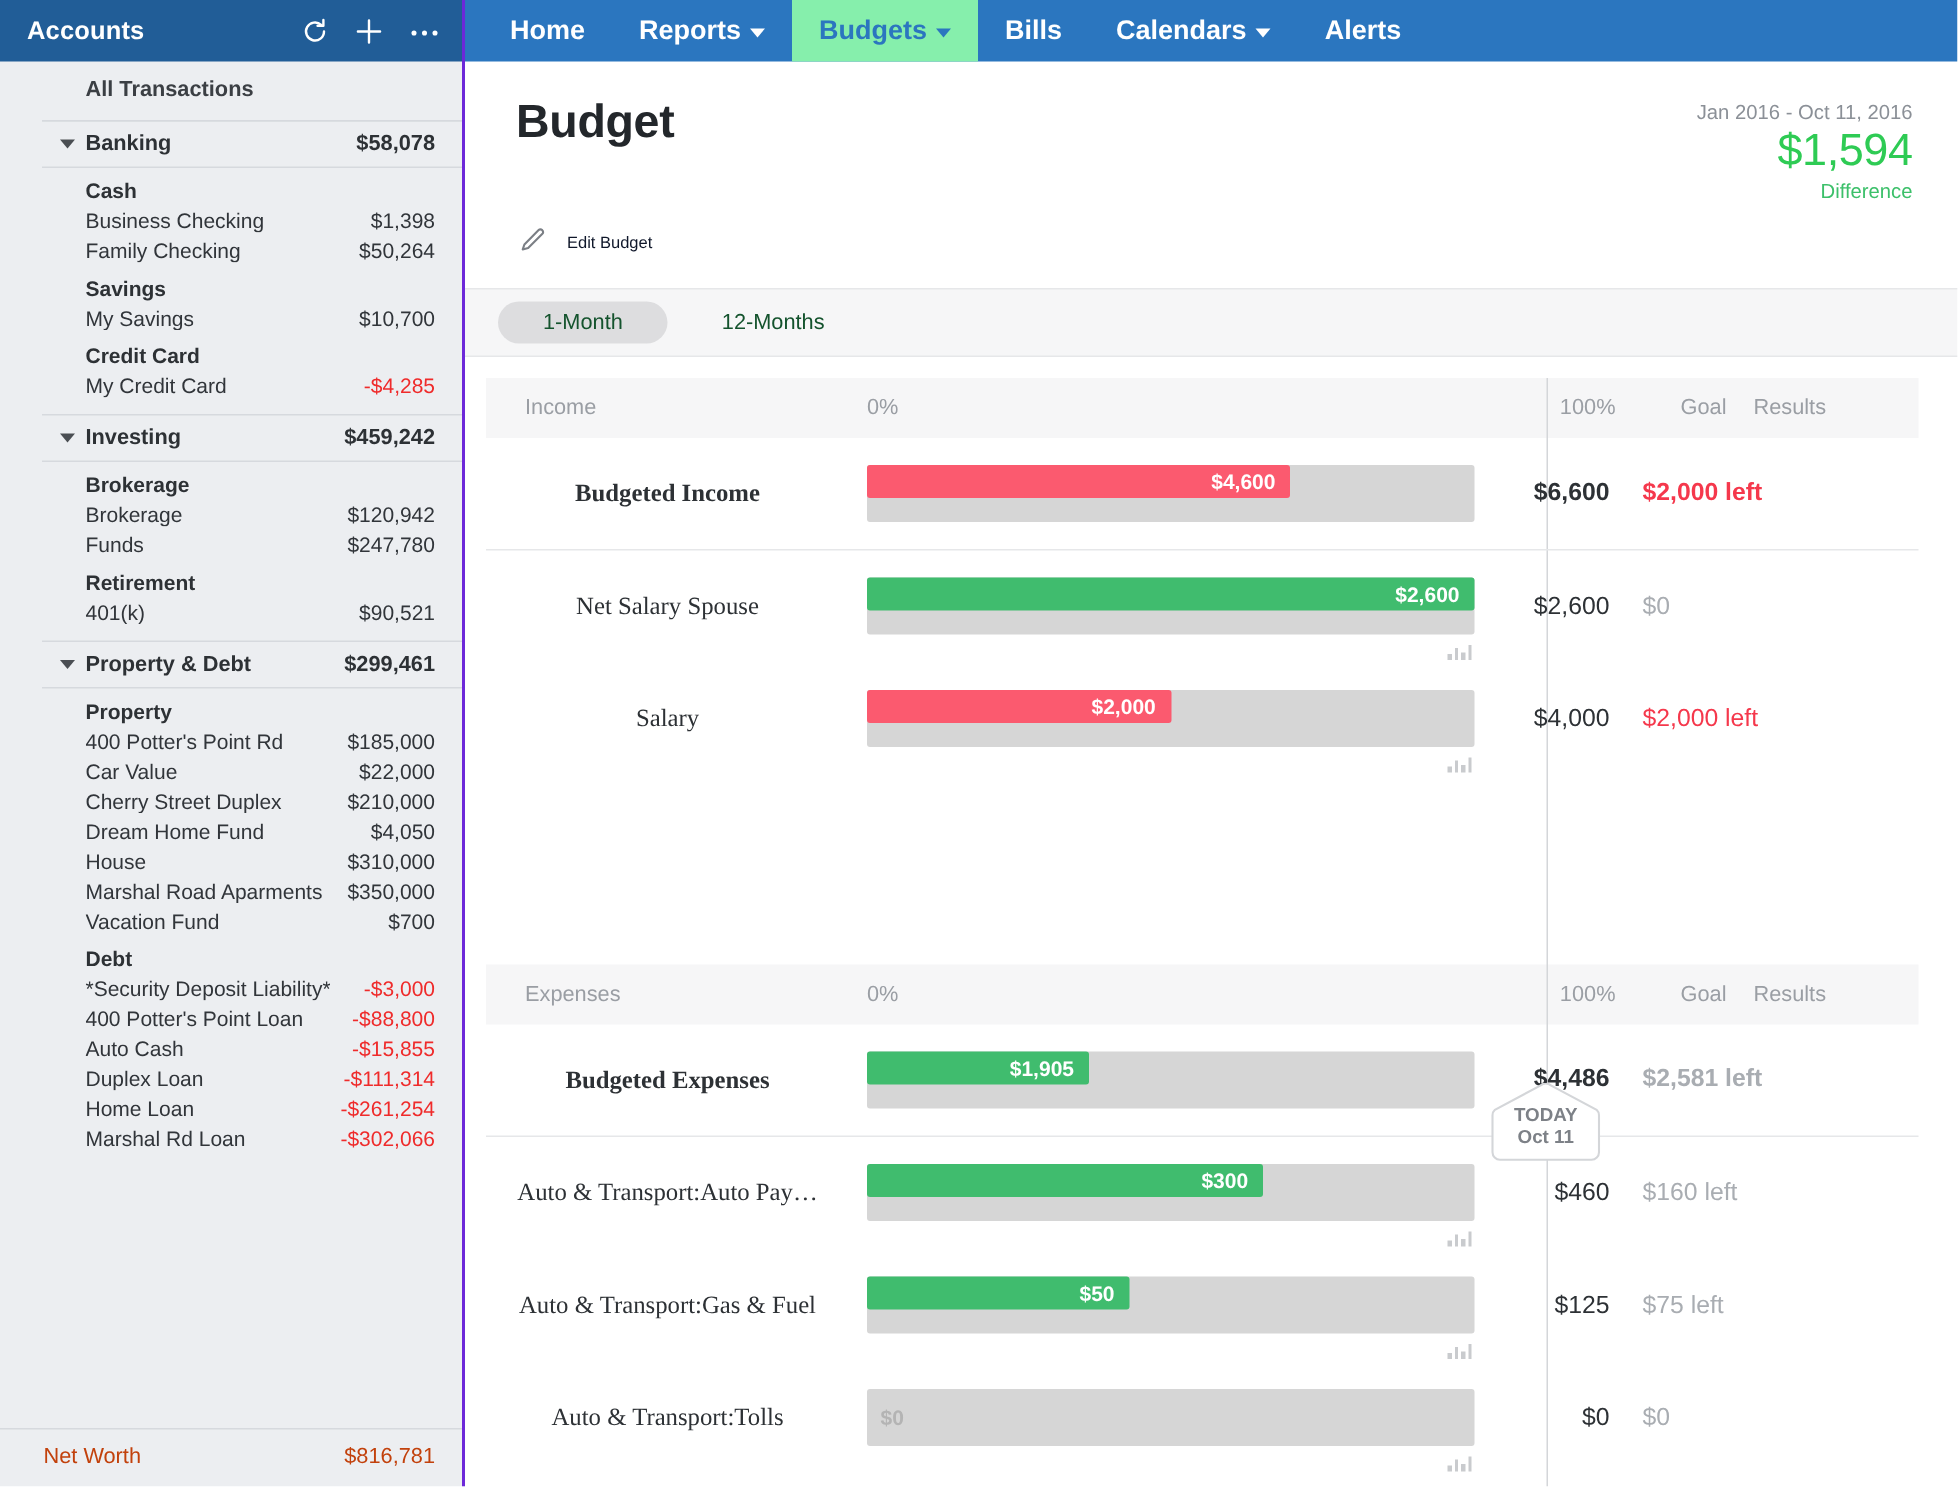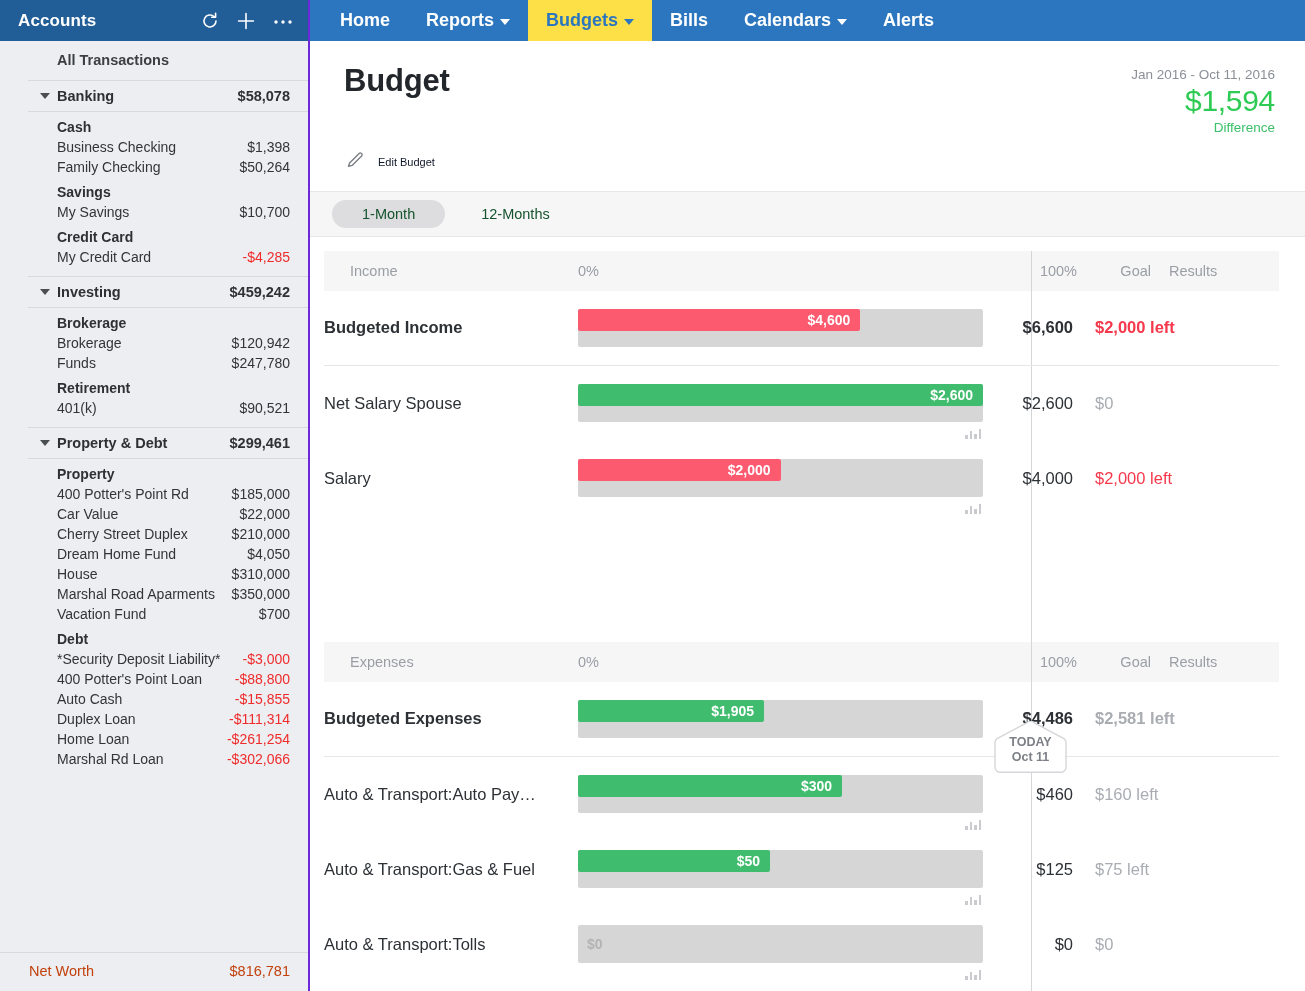--- a/index.html
+++ b/index.html
@@ -79,21 +79,21 @@
   .main { flex: 1 1 auto; height: 991px; display: flex; flex-direction: column; background:#fff; position: relative; }
   .navbar {
     height: 41px; background: #2b76bf; display: flex; align-items: flex-end;
     padding-left: 12px; flex: 0 0 41px;
   }
   .navitem {
     height: 41px; display: flex; align-items: center; gap: 6px;
     padding: 0 18px; color: #fff; font-size: 18px; font-weight: bold;
     cursor: pointer; white-space: nowrap;
   }
-  .navitem.active { background: #fde047; color: #2b76bf; }
+  .navitem.active { background: #86efac; color: #2b76bf; }
   .caret {
     width: 0; height: 0; margin-top: 2px;
     border-left: 5px solid transparent; border-right: 5px solid transparent;
     border-top: 6px solid #fff;
   }
   .navitem.active .caret { border-top-color: #2b76bf; }
 
   .head-area { padding: 22px 30px 0 34px; flex: 0 0 auto; position: relative; }
   .head-row { display: flex; align-items: flex-start; }
   .page-title { font-size: 31px; font-weight: bold; color: #23272b; letter-spacing: -.2px; }
@@ -128,23 +128,23 @@
 
   .budget-rows { position: relative; }
   .today-line {
     position: absolute; top: 0; bottom: 0; left: 707px; width: 1px; background: #d4d6d9; z-index: 1;
   }
 
   .row { display: flex; align-items: center; position: relative; z-index: 2; }
   .row.tall { height: 75px; }
   .row.sep { border-bottom: 1px solid #e6e7e9; }
   .r-label {
-    width: 254px; text-align: left; padding-right: 12px;
+    width: 254px; text-align: center; padding-right: 12px;
     font-size: 16.5px; color: #2d3135;
-    white-space: nowrap; overflow: hidden; text-overflow: ellipsis;
+    white-space: nowrap; overflow: hidden; text-overflow: ellipsis; font-family: Liberation Serif, serif;
   }
   .r-label.bold { font-weight: bold; }
   .track {
     width: 405px; height: 38px; background: #d6d6d6; border-radius: 2px;
     position: relative; flex: 0 0 auto;
   }
   .fill {
     position: absolute; left: 0; top: 0; bottom: 16px; border-radius: 2px;
     display: flex; align-items: center; justify-content: flex-end;
   }
@@ -426,21 +426,21 @@
             <div class="sh-label">Expenses</div>
             <div class="sh-0">0%</div>
             <div class="sh-spacer"></div>
             <div class="sh-100">100%</div>
             <div class="sh-goal">Goal</div>
             <div class="sh-res">Results</div>
           </div>
           <div class="row tall sep">
             <div class="r-label bold">Budgeted Expenses</div>
             <div class="track">
-              <div class="fill green" style="width:186px">
+              <div class="fill green" style="width:148px">
                 <span class="val">$1,905</span>
               </div>
             </div>
             <div class="r-goal bold">$4,486</div>
             <div class="r-res gray bold">$2,581 left</div>
           </div>
           <div class="row tall">
             <div class="r-label">Auto &amp; Transport:Auto Pay…</div>
             <div class="track">
               <div class="fill green" style="width:264.1px">
@@ -452,21 +452,21 @@
                 <i style="height:5px"></i>
                 <i style="height:10px"></i>
               </span>
             </div>
             <div class="r-goal">$460</div>
             <div class="r-res gray">$160 left</div>
           </div>
           <div class="row tall">
             <div class="r-label">Auto &amp; Transport:Gas &amp; Fuel</div>
             <div class="track">
-              <div class="fill green" style="width:192px">
+              <div class="fill green" style="width:175px">
                 <span class="val">$50</span>
               </div>
               <span class="spark">
                 <i style="height:4px"></i>
                 <i style="height:8px"></i>
                 <i style="height:5px"></i>
                 <i style="height:10px"></i>
               </span>
             </div>
             <div class="r-goal">$125</div>

